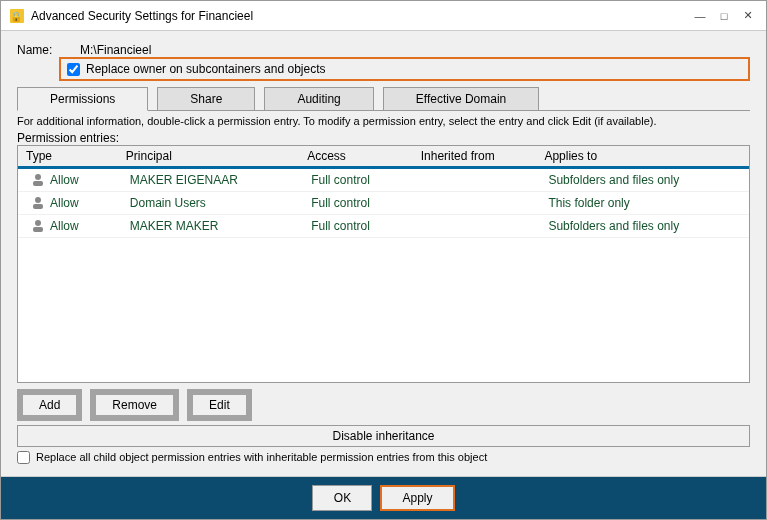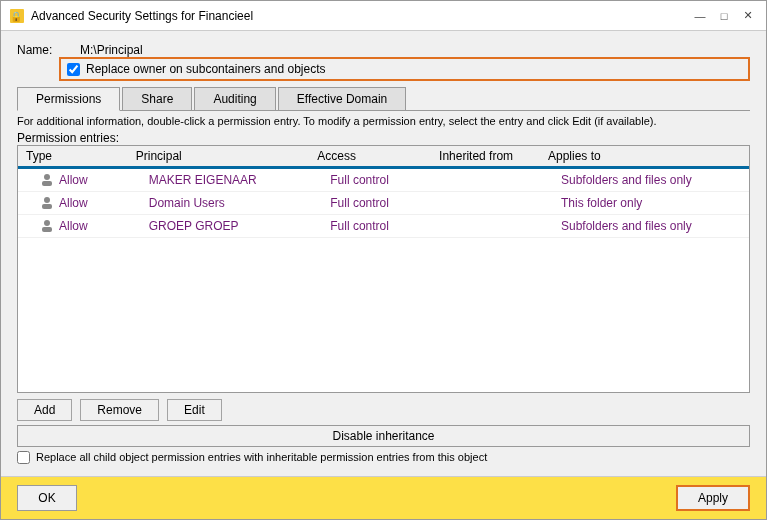--- a/index.html
+++ b/index.html
@@ -9,34 +9,34 @@
     .title-bar-icon { width: 16px; height: 16px; margin-right: 6px; }
     .title-bar-title { flex: 1; font-size: 12px; color: #000; }
     .title-bar-buttons { display: flex; gap: 4px; }
     .title-bar-btn { width: 20px; height: 20px; border: none; background: none; cursor: pointer; font-size: 11px; color: #444; display: flex; align-items: center; justify-content: center; }
     .content { flex: 1; padding: 12px 16px; display: flex; flex-direction: column; overflow: hidden; }
     .field-row { display: flex; align-items: center; gap: 8px; }
     .field-label { width: 55px; color: #000; font-weight: normal; }
     .field-value { color: #000; }
     .field-link { color: #0066cc; cursor: pointer; text-decoration: none; margin-left: 30px; }
     .tabs { display: flex; border-bottom: 1px solid #999; margin-top: 6px; }
-    .tab { padding: 4px 18px; border: 1px solid #999; border-bottom: none; background: #e0e0e0; cursor: pointer; margin-right: 2px; font-size: 12px; color: #000; }
+    .tab { padding: 4px 32px; border: 1px solid #999; border-bottom: none; background: #e0e0e0; cursor: pointer; margin-right: 9px; font-size: 12px; color: #000; }
     .tab.active { background: #f0f0f0; border-bottom: 1px solid #f0f0f0; margin-bottom: -1px; z-index: 1; }
     .info-text { font-size: 11px; color: #000; margin-top: 4px; }
     .section-label { font-weight: normal; color: #000; margin-top: 4px; font-size: 12px; }
     .permission-table-container { border: 1px solid #999; flex: 1; overflow: auto; background: #fff; }
     .permission-table { width: 100%; border-collapse: collapse; font-size: 12px; }
     .permission-table th { background: #f0f0f0; padding: 3px 8px; text-align: left; border-bottom: 3px solid #0369a1; font-weight: normal; color: #000; white-space: nowrap; }
-    .permission-table td { padding: 3px 21px; border-bottom: 1px solid #f0f0f0; white-space: nowrap; color: #701a75; }
+    .permission-table td { padding: 3px 12px; border-bottom: 1px solid #f0f0f0; white-space: nowrap; color: #14532d; }
     .access-blue { color: #0066cc; }
     .btn-row { display: flex; gap: 8px; margin-top: 6px; }
-    .btn { padding: 3px 16px; border: 1px solid #a3a3a3; background: #f0f0f0; cursor: pointer; font-size: 12px; color: #000; min-width: 50px; }
+    .btn { padding: 3px 16px; border: 6px solid #a3a3a3; background: #f0f0f0; cursor: pointer; font-size: 12px; color: #000; min-width: 50px; }
     .btn-disable { padding: 3px 12px; border: 1px solid #999; background: #f0f0f0; cursor: pointer; font-size: 12px; color: #000; margin-top: 4px; }
     .checkbox-bottom { display: flex; align-items: flex-start; gap: 6px; margin-top: 4px; font-size: 11px; }
-    .footer { display: flex; justify-content: space-between; gap: 8px; padding: 8px 16px; border-top: 1px solid #ccc; background: #fde047; }
+    .footer { display: flex; justify-content: center; gap: 8px; padding: 8px 33px; border-top: 1px solid #ccc; background: #0c4a6e; }
     .footer-btn { padding: 4px 20px; border: 1px solid #999; background: #f0f0f0; cursor: pointer; font-size: 12px; color: #000; min-width: 60px; }
     .footer-btn.apply { border: 2px solid #e07020; }
   </style>
 </head>
 <body>
 
 <div class="window">
 
   <div class="title-bar">
     <div class="title-bar-icon">
@@ -50,21 +50,21 @@
       <button class="title-bar-btn">—</button>
       <button class="title-bar-btn">□</button>
       <button class="title-bar-btn close">✕</button>
     </div>
   </div>
 
   <div class="content">
 
     <div class="field-row">
       <span class="field-label">Name:</span>
-      <span class="field-value">M:\Principal</span>
+      <span class="field-value">M:\Financieel</span>
     </div>
 
 
     <div style="margin-left: 42px; display: inline-flex; align-items: center; gap: 6px; border: 2px solid #e07020; padding: 3px 6px;">
       <input type="checkbox" checked="" id="replaceOwner" style="">
       <label for="replaceOwner">Replace owner on subcontainers and objects</label>
     </div>
 
     <div class="tabs">
       <div class="tab active">Permissions</div>
@@ -122,21 +122,21 @@
             <tr>
               <td>
                 <div style="display:flex;align-items:center;gap:4px;">
       <svg width="16" height="16" viewBox="0 0 16 16">
         <circle cx="8" cy="5" r="3" fill="#888"></circle>
         <rect x="3" y="9" width="10" height="5" rx="2" fill="#888"></rect>
       </svg>
       <span>Allow</span>
     </div>
               </td>
-              <td>GROEP GROEP</td>
+              <td>MAKER MAKER</td>
               <td class="access-blue">Full control</td>
               <td></td>
               <td>Subfolders and files only</td>
             </tr>
           </tbody>
       </table>
     </div>
 
     <div class="btn-row">
       <button class="btn">Add</button>

